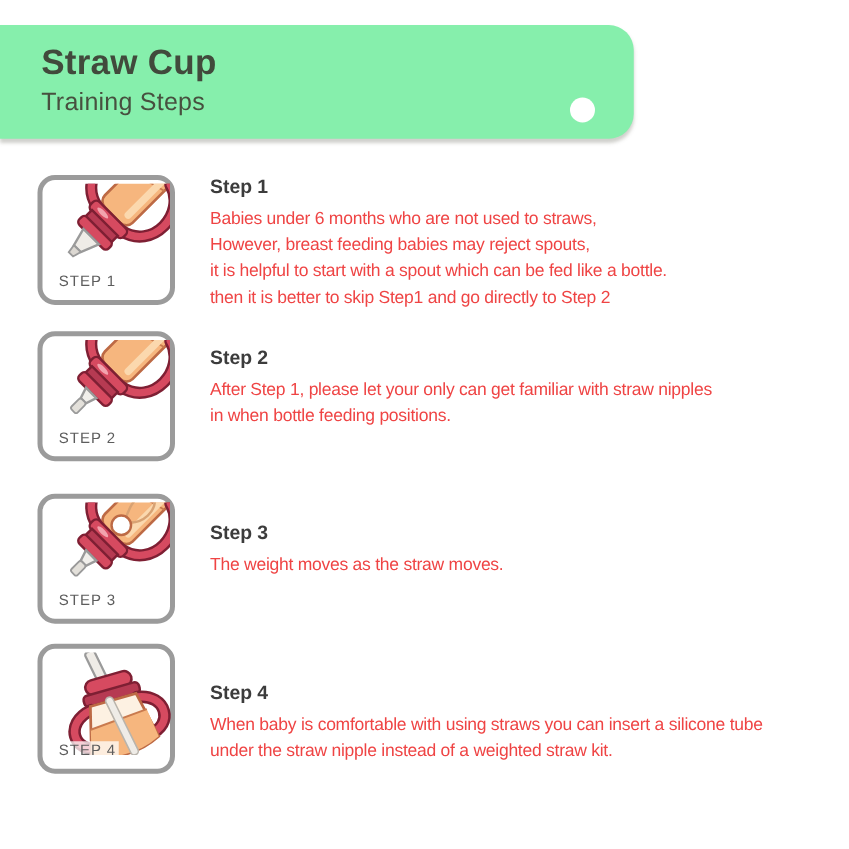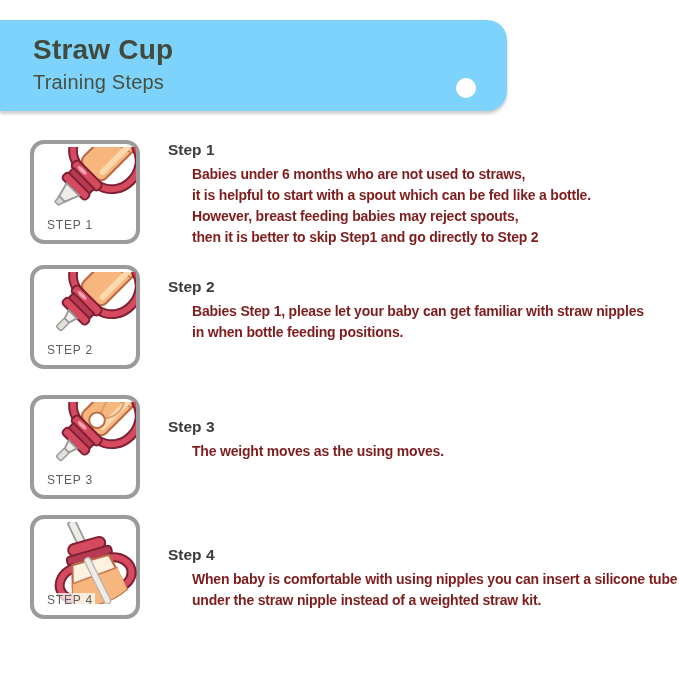--- a/index.html
+++ b/index.html
@@ -3,21 +3,21 @@
 <meta charset="utf-8">
 <style>
   html,body{margin:0;padding:0;background:#ffffff;}
   .canvas{
     position:relative;width:679px;height:679px;background:#ffffff;overflow:hidden;
     font-family:"Liberation Sans","DejaVu Sans",sans-serif;
   }
   
   .banner{
     position:absolute;left:0;top:20px;width:507px;height:91px;
-    background:#7dd3fc;border-radius:0 20px 20px 0;
+    background:#86efac;border-radius:0 20px 20px 0;
     display:flex;flex-direction:column;justify-content:center;
     padding-left:33px;box-sizing:border-box;
     box-shadow:0 3px 3px rgba(120,120,110,0.35);
   }
   .banner .t1{font-size:28px;font-weight:700;color:#414a3c;line-height:32px;letter-spacing:.2px;}
   .banner .t2{font-size:20px;font-weight:400;color:#47503f;line-height:32px;letter-spacing:.2px;}
   .banner-dot{
     position:absolute;left:456px;top:58px;width:20px;height:20px;border-radius:50%;background:#ffffff;
   }
   
@@ -25,21 +25,21 @@
     position:absolute;left:30px;width:110px;height:104px;box-sizing:border-box;
     border:4px solid #9b9b9b;border-radius:14px;background:#ffffff;
   }
   .stepbox svg{position:absolute;left:2px;top:3px;}
   .stepbox .steplabel{
     position:absolute;left:11px;bottom:8px;font-size:12px;color:#5d5d5d;letter-spacing:.8px;
     background:rgba(255,255,255,.75);padding:0 2px;
   }
   .steptext{position:absolute;left:168px;width:500px;}
   .steptext .h{font-size:15.5px;font-weight:700;color:#3c3c3c;margin:0 0 5px 0;line-height:18px;}
-  .steptext .l{font-size:14px;font-weight:700;color:#7f1d1d;line-height:21px;letter-spacing:-0.2px;white-space:nowrap;margin-left:24px;}
+  .steptext .l{font-size:14px;font-weight:400;color:#ef4444;line-height:21px;letter-spacing:-0.2px;white-space:nowrap;}
   
   .footer{
     position:absolute;left:28px;top:644px;font-size:15px;color:#4f4f4f;letter-spacing:-0.2px;white-space:nowrap;
   }
 </style>
 </head>
 <body>
 
 <div class="canvas">
 
@@ -65,22 +65,22 @@
         <ellipse cx="43" cy="28.5" rx="6" ry="2" fill="#f2a3ae"></ellipse>
         <path d="M41 49 L59 49 L53 64 L45 64 Z" fill="#efece7" stroke="#9a9a9a" stroke-width="2"></path>
         <path d="M45 64 L53 64 L51 71 L46 71 Z" fill="#dcd8d2" stroke="#9a9a9a" stroke-width="1.5"></path>
       </g>
     </svg>
     <span class="steplabel">STEP 1</span>
   </div>
   <div class="steptext" style="top:141px;">
     <div class="h">Step 1</div>
     <div class="l">Babies under 6 months who are not used to straws,</div>
+    <div class="l">However, breast feeding babies may reject spouts,</div>
     <div class="l">it is helpful to start with a spout which can be fed like a bottle.</div>
-    <div class="l">However, breast feeding babies may reject spouts,</div>
     <div class="l">then it is better to skip Step1 and go directly to Step 2</div>
   </div>
 
   <div class="stepbox" style="top:265px;">
     <svg width="100" height="76" viewBox="0 0 100 78">
       <g transform="rotate(45 50 30)">
         <rect x="34" y="-34" width="32" height="58" rx="7" fill="#f6b67e" stroke="#bd6a45" stroke-width="2.2"></rect>
         <path d="M35 -12 L66 -20" stroke="#c97a4e" stroke-width="1.5" fill="none"></path>
         <rect x="56" y="-30" width="6" height="48" rx="3" fill="#fbd8ae"></rect>
         <path d="M36 28 C 6 22, 8 -20, 34 -27" fill="none" stroke="#7e1f33" stroke-width="10" stroke-linecap="round"></path>
@@ -92,21 +92,21 @@
         <rect x="33" y="40" width="34" height="9" rx="3.5" fill="#d64a60" stroke="#7e1f33" stroke-width="2"></rect>
         <ellipse cx="43" cy="28.5" rx="6" ry="2" fill="#f2a3ae"></ellipse>
         <path d="M44 49 L56 49 L53 58 L47 58 Z" fill="#f1efeb" stroke="#9a9a9a" stroke-width="2"></path>
         <rect x="46.5" y="58" width="7" height="12" rx="2" fill="#e3e0da" stroke="#9a9a9a" stroke-width="1.5"></rect>
       </g>
     </svg>
     <span class="steplabel">STEP 2</span>
   </div>
   <div class="steptext" style="top:278px;">
     <div class="h">Step 2</div>
-    <div class="l">Babies Step 1, please let your baby can get familiar with straw nipples</div>
+    <div class="l">After Step 1, please let your only can get familiar with straw nipples</div>
     <div class="l">in when bottle feeding positions.</div>
   </div>
 
   <div class="stepbox" style="top:395px;">
     <svg width="100" height="76" viewBox="0 0 100 78">
       <g transform="rotate(45 50 30)">
         <rect x="34" y="-34" width="32" height="58" rx="7" fill="#f6b67e" stroke="#bd6a45" stroke-width="2.2"></rect>
         <path d="M35 -12 L66 -20" stroke="#c97a4e" stroke-width="1.5" fill="none"></path>
         <rect x="56" y="-30" width="6" height="48" rx="3" fill="#fbd8ae"></rect>
         <path d="M50 10 C 62 2, 64 -16, 50 -24 C 40 -18, 42 -4, 50 10" fill="none" stroke="#d8a273" stroke-width="2"></path>
@@ -120,21 +120,21 @@
         <rect x="33" y="40" width="34" height="9" rx="3.5" fill="#d64a60" stroke="#7e1f33" stroke-width="2"></rect>
         <ellipse cx="43" cy="28.5" rx="6" ry="2" fill="#f2a3ae"></ellipse>
         <path d="M44 49 L56 49 L53 58 L47 58 Z" fill="#f1efeb" stroke="#9a9a9a" stroke-width="2"></path>
         <rect x="46.5" y="58" width="7" height="12" rx="2" fill="#e3e0da" stroke="#9a9a9a" stroke-width="1.5"></rect>
       </g>
     </svg>
     <span class="steplabel">STEP 3</span>
   </div>
   <div class="steptext" style="top:418px;">
     <div class="h">Step 3</div>
-    <div class="l">The weight moves as the using moves.</div>
+    <div class="l">The weight moves as the straw moves.</div>
   </div>
 
   <div class="stepbox" style="top:515px;">
     <svg width="102" height="82" viewBox="0 0 100 82">
       <g transform="rotate(-16 50 40)">
         <g transform="rotate(-10 50 20)">
           <rect x="46" y="-4" width="8" height="26" rx="2.5" fill="#efece7" stroke="#9a9a9a" stroke-width="1.8"></rect>
         </g>
         <rect x="35" y="19" width="38" height="12" rx="6" fill="#d64a60" stroke="#7e1f33" stroke-width="2"></rect>
         <rect x="31" y="30" width="46" height="9" rx="3.5" fill="#b63a52" stroke="#7e1f33" stroke-width="2"></rect>
@@ -146,18 +146,18 @@
         <path d="M30.2 57 L77.8 53.5 L81 77 Q54 90 25 77 Z" fill="#f6b67e"></path>
         <path d="M30.2 57 L77.8 53.5" stroke="#c97a4e" stroke-width="1.5" fill="none"></path>
         <path d="M51 39 L59 83" stroke="#b9b4ac" stroke-width="7.5" stroke-linecap="round"></path>
         <path d="M51 39 L59 83" stroke="#efece7" stroke-width="5" stroke-linecap="round"></path>
       </g>
     </svg>
     <span class="steplabel">STEP 4</span>
   </div>
   <div class="steptext" style="top:546px;">
     <div class="h">Step 4</div>
-    <div class="l">When baby is comfortable with using nipples you can insert a silicone tube</div>
+    <div class="l">When baby is comfortable with using straws you can insert a silicone tube</div>
     <div class="l">under the straw nipple instead of a weighted straw kit.</div>
   </div>
 
 
 </div>
 
 </body></html>

